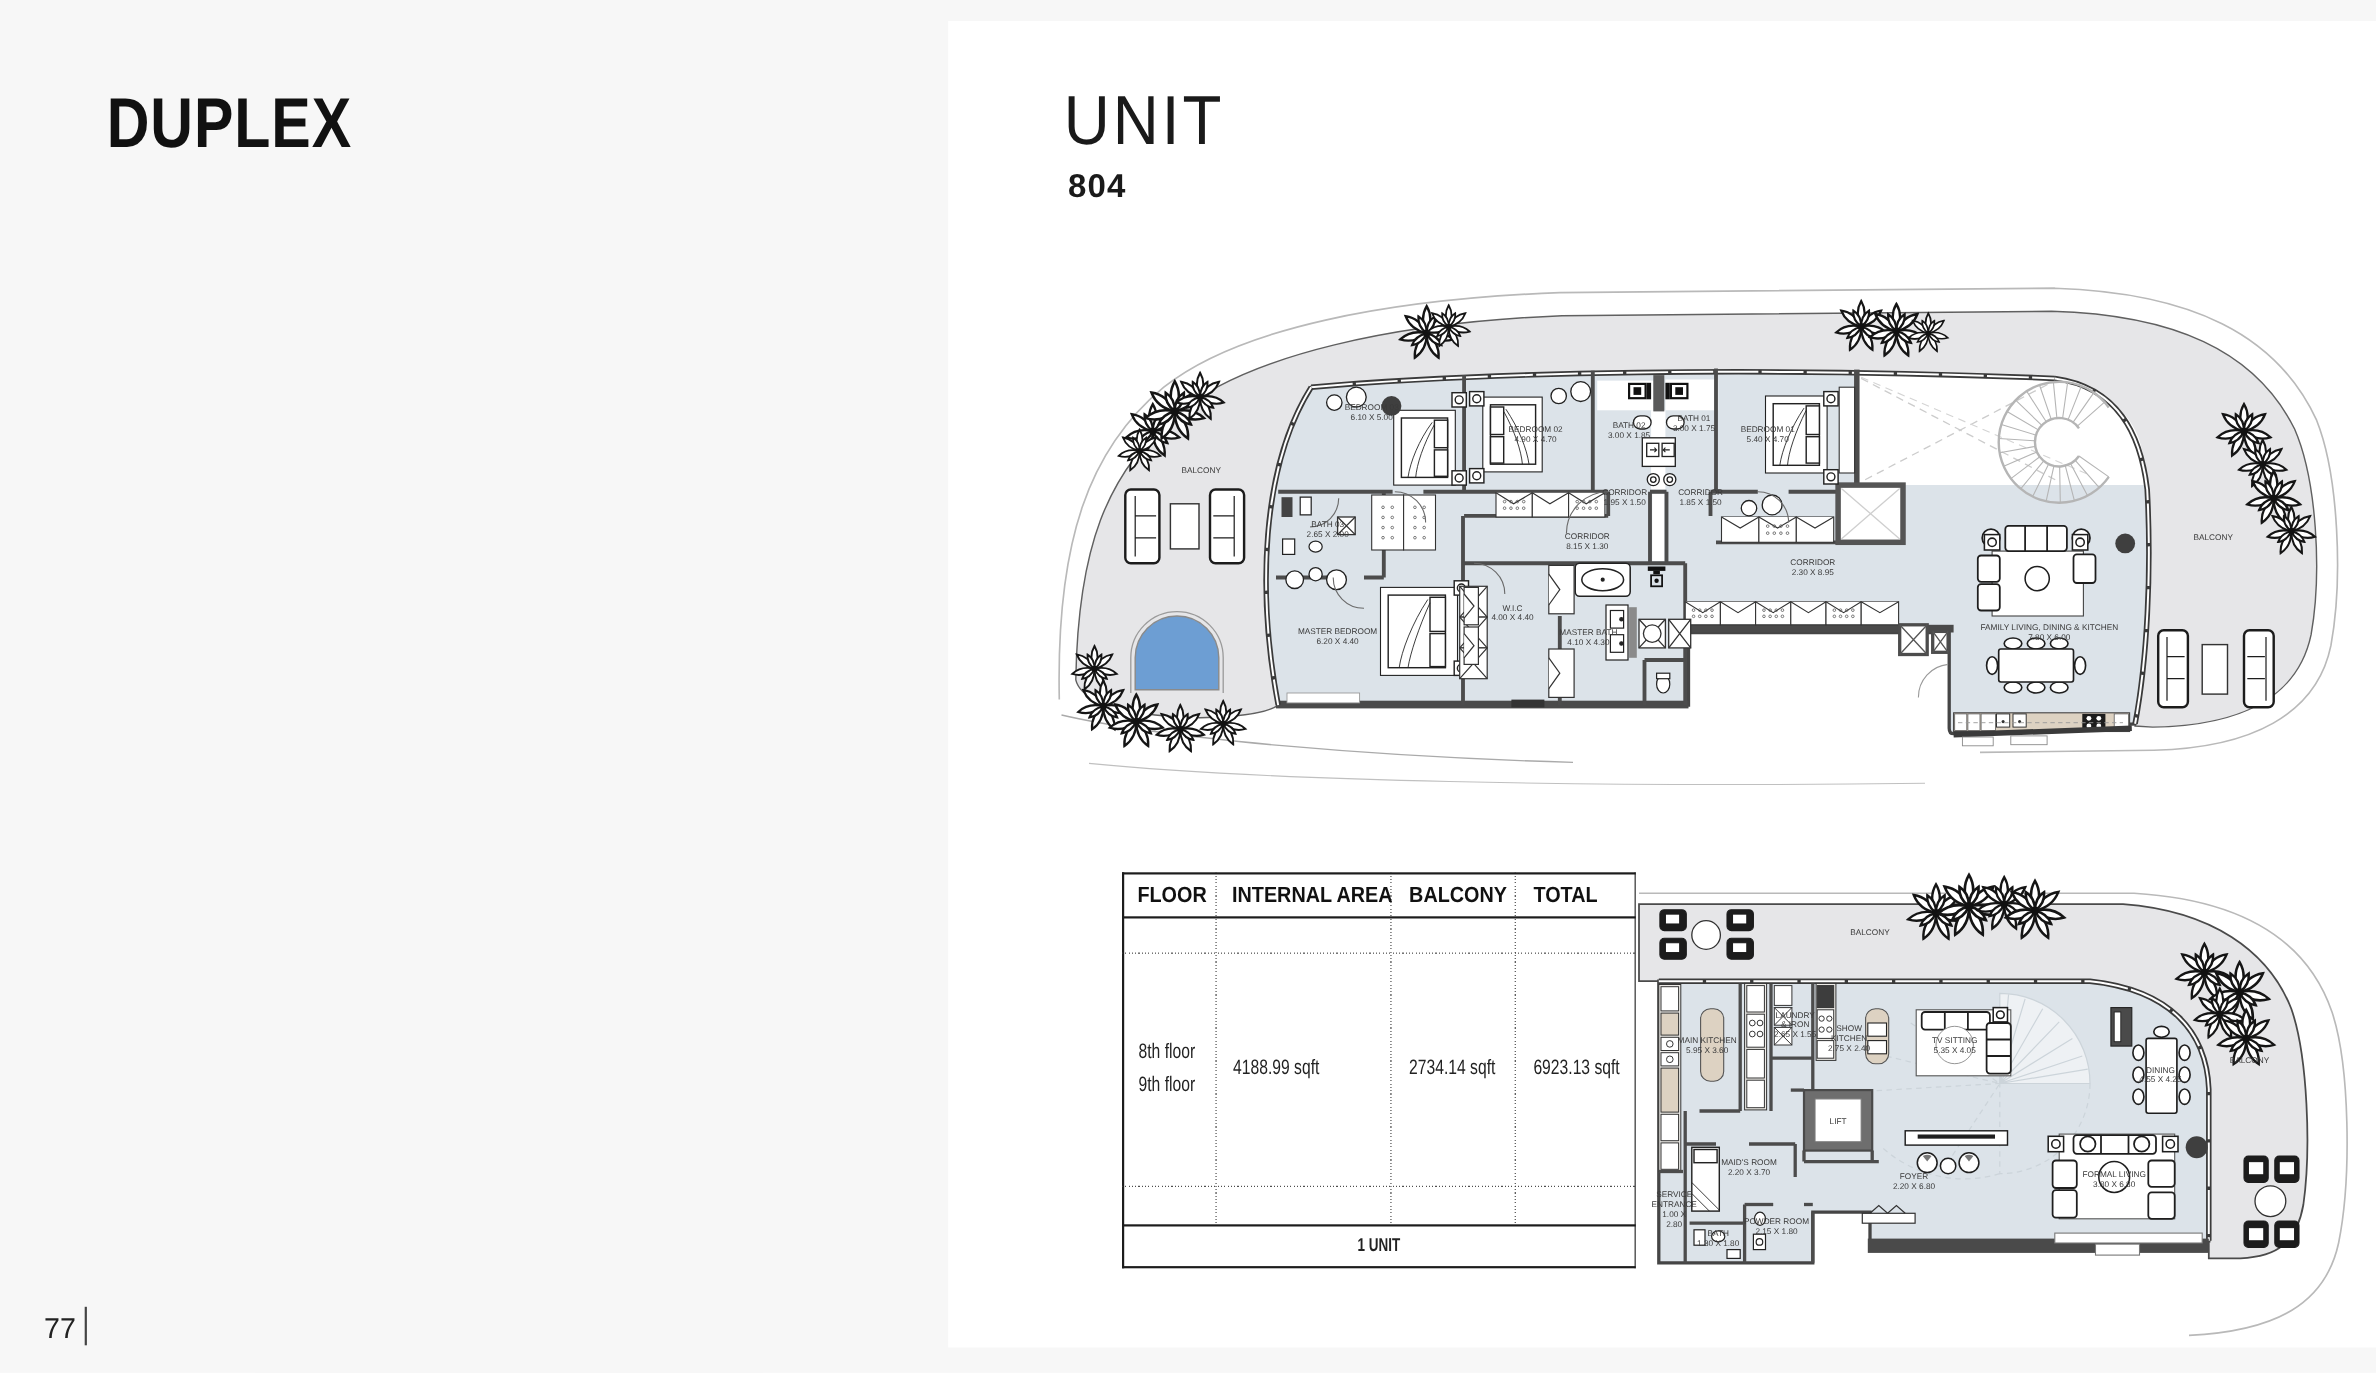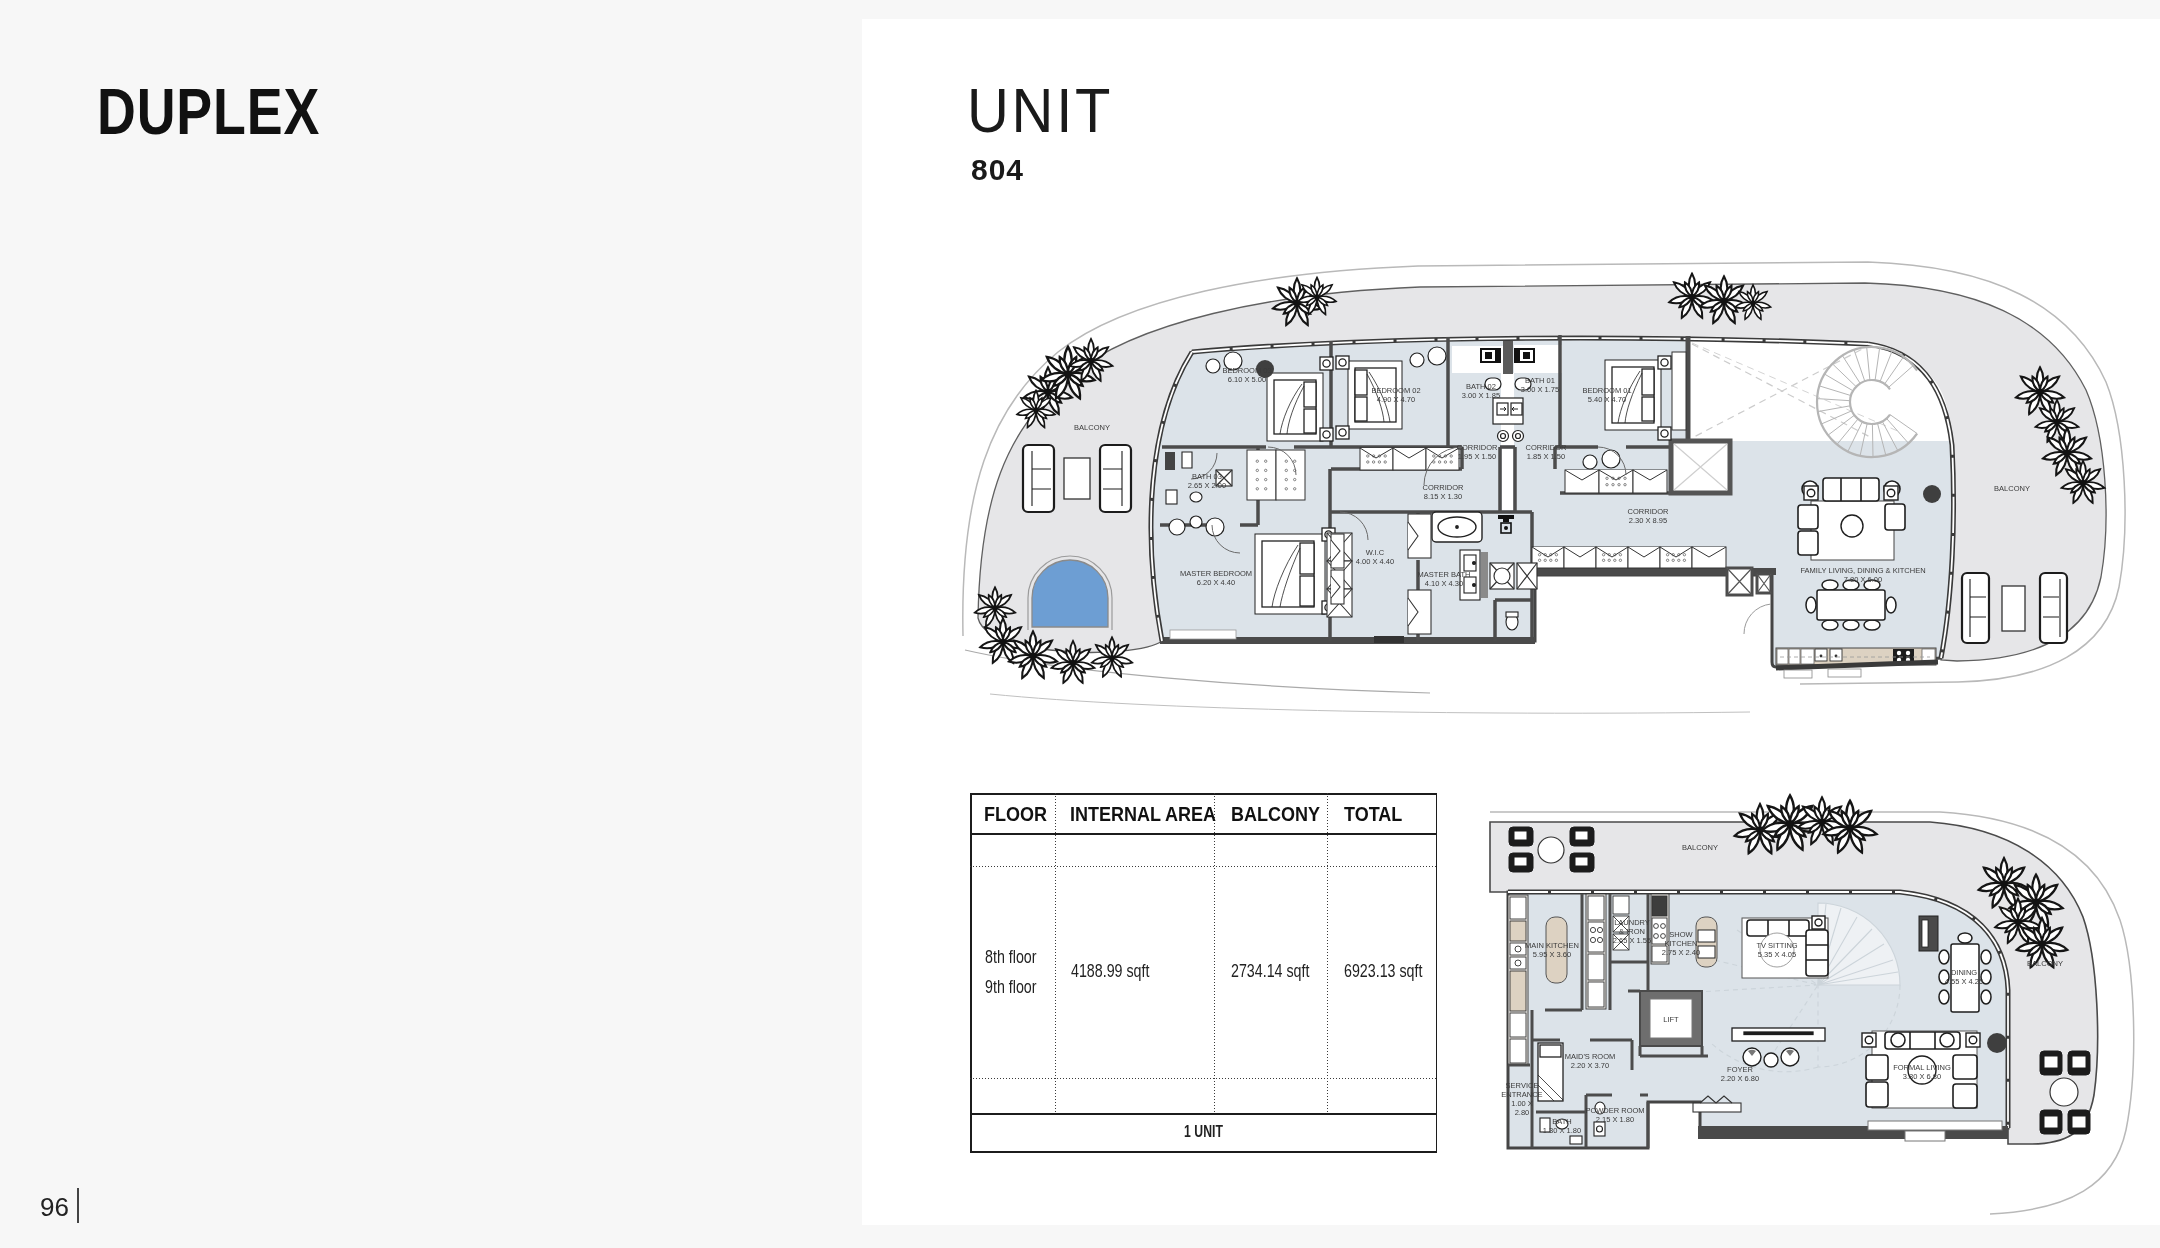--- a/index.html
+++ b/index.html
@@ -6,39 +6,39 @@
   body{width:2160px;height:1248px;background:#f7f7f7;font-family:"Liberation Sans",sans-serif;position:relative;overflow:hidden;}
   .card{position:absolute;left:862px;top:19px;width:1298px;height:1206px;background:#ffffff;}
   .duplex{position:absolute;left:97px;top:75px;font-size:64px;font-weight:700;letter-spacing:1px;color:#111;transform:scaleX(0.84);transform-origin:0 0;}
   .unit{position:absolute;left:967px;top:74px;font-size:63px;font-weight:400;letter-spacing:3px;color:#1a1a1a;transform:scaleX(0.92);transform-origin:0 0;}
   .unitno{position:absolute;left:971px;top:153px;font-size:30px;font-weight:700;letter-spacing:1px;color:#1a1a1a;}
   .pageno{position:absolute;left:40px;top:1192px;font-size:26px;color:#222;}
   .pagebar{position:absolute;left:77px;top:1188px;width:2px;height:35px;background:#444;}
   svg{position:absolute;left:0;top:0;}
   svg text{font-family:"Liberation Sans",sans-serif;fill:#3a3a3a;}
   
-  .tbl{position:absolute;left:970px;top:793px;width:478px;height:360px;padding-left:27px;}
+  .tbl{position:absolute;left:1020px;top:793px;width:478px;height:360px;padding-left:27px;}
   .tline{position:absolute;background:#1c1c1c;}
   .vdot{position:absolute;width:1px;background-image:repeating-linear-gradient(to bottom,#3a3a3a 0,#3a3a3a 1px,transparent 1px,transparent 3px);}
   .hdot{position:absolute;height:1px;background-image:repeating-linear-gradient(to right,#3a3a3a 0,#3a3a3a 1px,transparent 1px,transparent 3px);}
   .th{position:absolute;font-weight:700;font-size:20px;color:#111;top:10px;white-space:nowrap;transform:scaleX(0.9);transform-origin:0 0;}
   .td{position:absolute;font-size:19px;color:#222;white-space:nowrap;transform:scaleX(0.75);transform-origin:0 0;}
 </style>
 </head>
 <body>
 
 <div class="card"></div>
 
 <div class="duplex">DUPLEX</div>
 
 <div class="unit">UNIT</div>
 
 <div class="unitno">804</div>
 
-<div class="pageno">96</div>
+<div class="pageno">77</div>
 
 <div class="pagebar"></div>
 
 <svg width="2160" height="1248" viewBox="0 0 2160 1248">
 <defs>
 <g id="palm">
 <path d="M0,0 Q3.5,-7 0,-13 Q-3.5,-7 0,0"></path>
 <path d="M0,0 Q3.5,-7 0,-13 Q-3.5,-7 0,0" transform="rotate(51)"></path>
 <path d="M0,0 Q3.5,-7 0,-13 Q-3.5,-7 0,0" transform="rotate(103)"></path>
 <path d="M0,0 Q3.5,-7 0,-13 Q-3.5,-7 0,0" transform="rotate(154)"></path>

